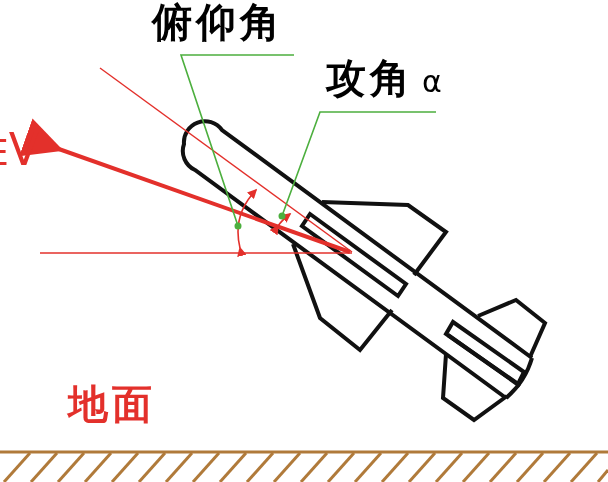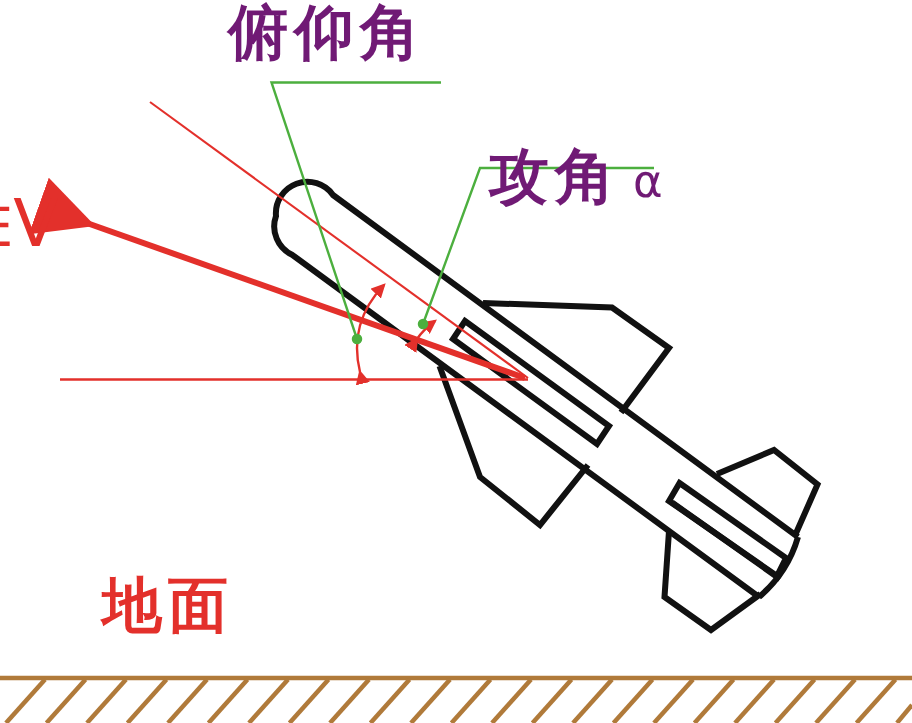--- a/index.html
+++ b/index.html
@@ -1,19 +1,19 @@
 <!DOCTYPE html>
 <html><head>
 <meta charset="utf-8">
 <style>
   html, body { margin:0; padding:0; background:#ffffff; }
   body { width:608px; height:482px; overflow:hidden; position:relative; font-family:"DejaVu Sans", sans-serif; }
   svg { position:absolute; left:0; top:0; }
   .lbl { position:absolute; font-family:"DejaVu Sans", sans-serif; font-weight:bold; white-space:nowrap; line-height:1; }
-  .green { color:#701a75; }
+  .green { color:#000000; }
   .red { color:#e3302b; }
 </style>
 </head>
 <body>
 
 <svg width="608" height="482" viewBox="0 0 608 482">
   <defs>
     <marker id="arrowV" markerWidth="10" markerHeight="10" refX="2" refY="5" orient="auto" markerUnits="strokeWidth">
       <path d="M10,0 L0,5 L10,10 Z" fill="#e3302b"></path>
     </marker>
@@ -78,15 +78,15 @@
       <line x1="463" y1="482" x2="489" y2="453"></line>
     <line x1="490" y1="482" x2="516" y2="453"></line>
       <line x1="517" y1="482" x2="543" y2="453"></line>
     <line x1="544" y1="482" x2="570" y2="453"></line>
       <line x1="571" y1="482" x2="597" y2="453"></line>
     <line x1="598" y1="482" x2="608" y2="470"></line>
   </g>
 </svg>
 
 <div class="lbl green" style="left:152px; top:2px; font-size:40px; letter-spacing:4px;">俯仰角</div>
-<div class="lbl green" style="left:326px; top:58px; font-size:40px; letter-spacing:4px;margin-top:40px;"><span>攻角</span><span style="font-weight:normal; font-size:30px; margin-left:8px;">α</span></div>
+<div class="lbl green" style="left:326px; top:58px; font-size:40px; letter-spacing:4px;"><span>攻角</span><span style="font-weight:normal; font-size:30px; margin-left:8px;">α</span></div>
 <div class="lbl red" style="left:-14px; top:128px; font-size:44px; font-weight:normal;"><span style="font-size:36px;">E</span><span>V</span></div>
 <div class="lbl red" style="left:56px; top:384px; font-size:40px; letter-spacing:4px;margin-left:12px;">地面</div>
 
 </body></html>

